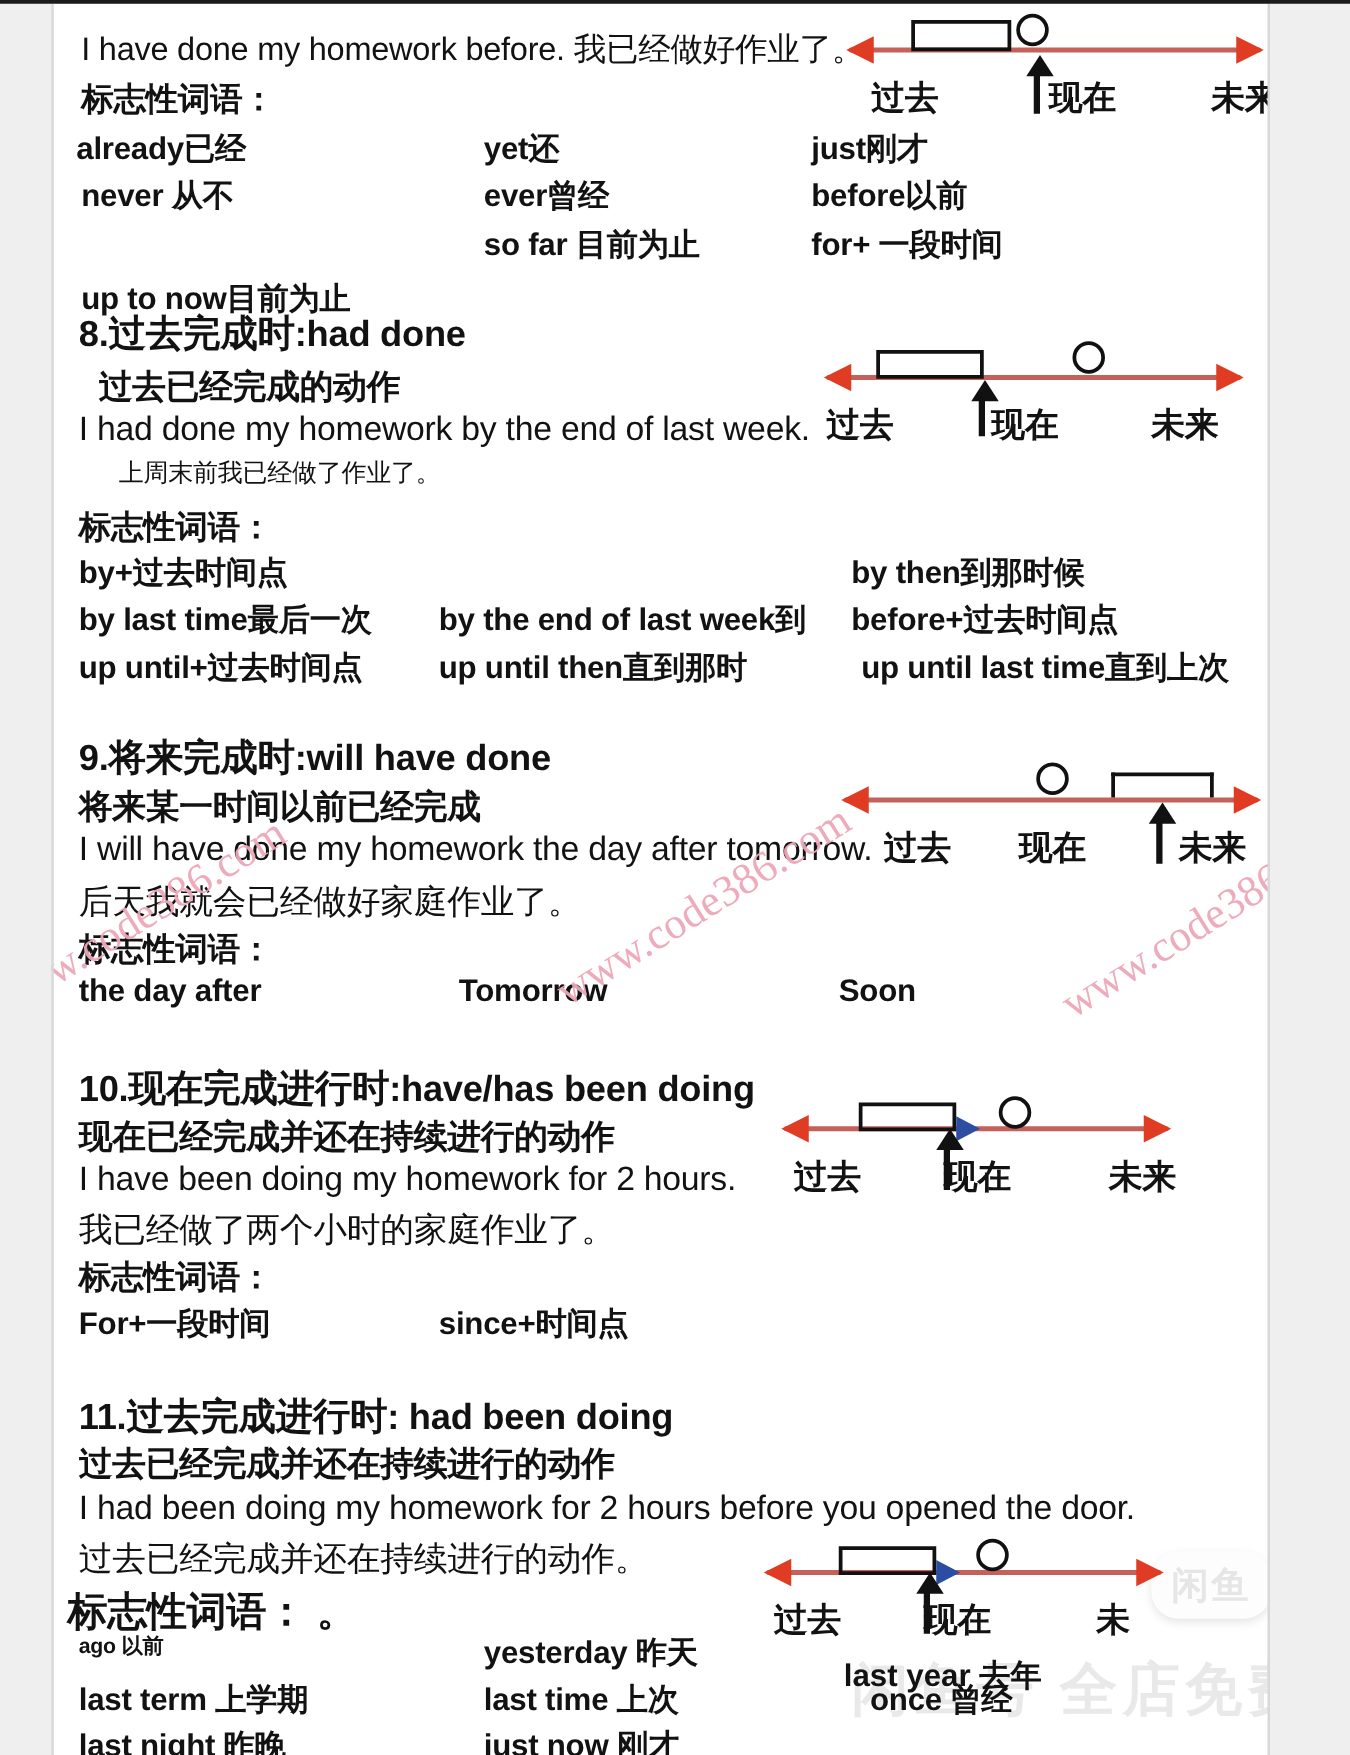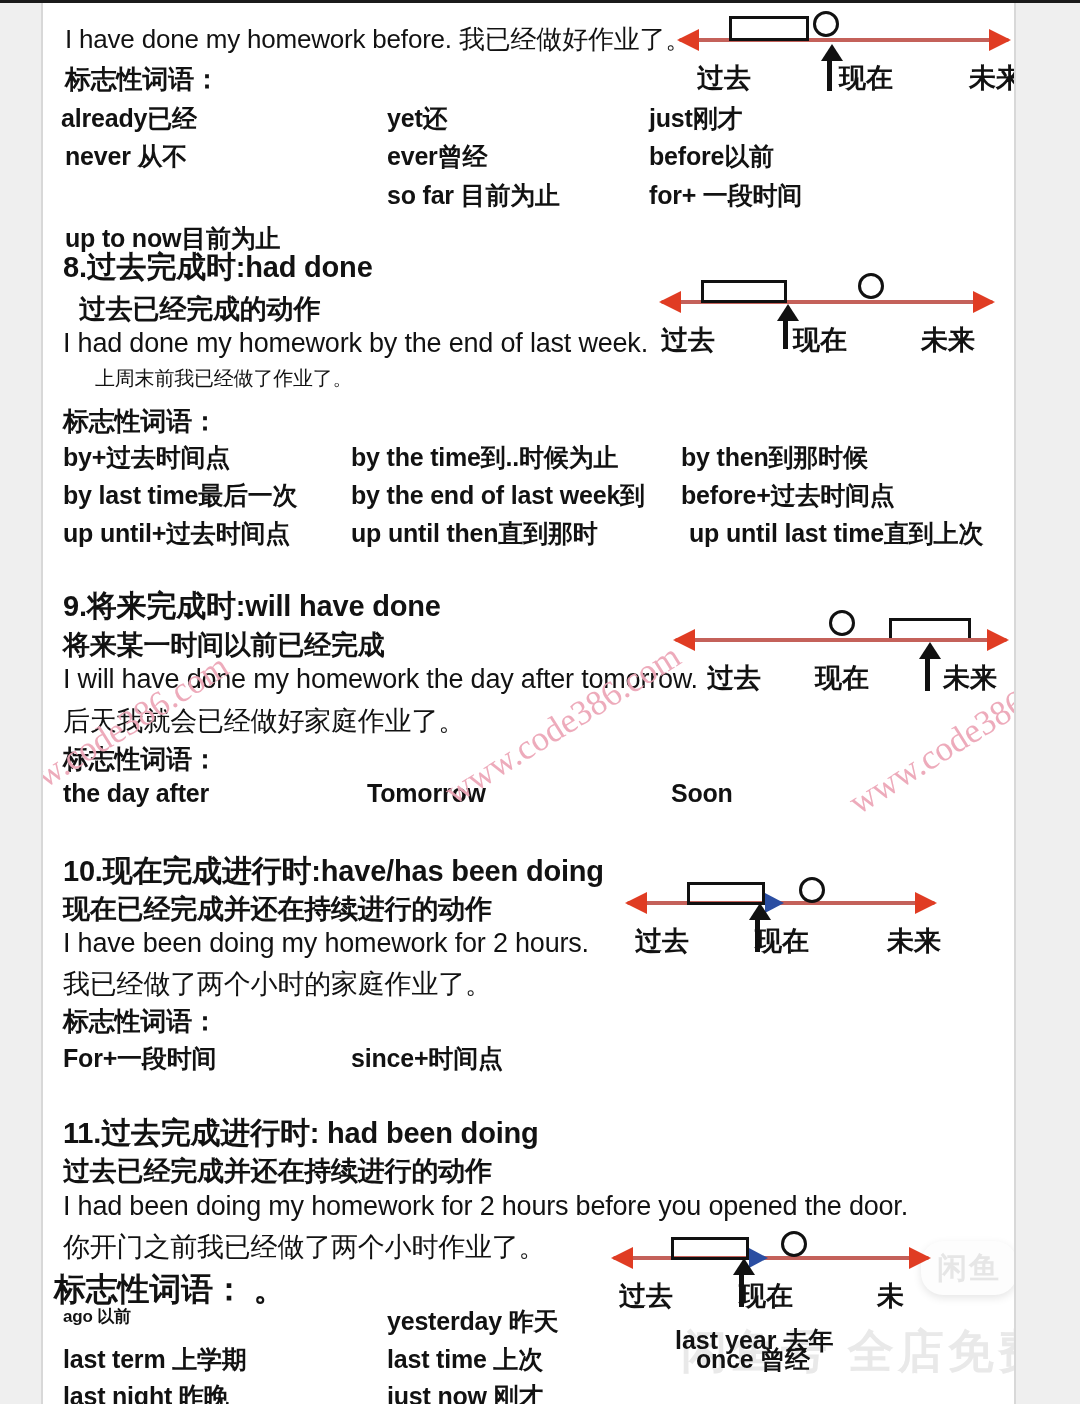--- a/index.html
+++ b/index.html
@@ -101,21 +101,20 @@
 
   <div class="ln h" style="left:22px;top:244px;font-size:29px;">
     <span>8.</span><span style="font-size:30px;">过去完成时</span><span>:</span><span>had done</span>
   </div>
   <div class="ln b" style="left:38px;top:288px;font-size:27px;">过去已经完成的动作</div>
   <div class="ln reg" style="left:22px;top:325px;font-size:27px;">I had done my homework by the end of last week.</div>
   <div class="ln reg" style="left:22px;top:362px;font-size:20px;margin-left:32px;">上周末前我已经做了作业了。</div>
   <div class="ln b" style="left:22px;top:401px;font-size:26px;">标志性词语：</div>
 
   <div class="ln b" style="left:22px;top:438px;font-size:25px;">by+过去时间点</div>
-  <div class="ln b" style="left:310px;top:438px;font-size:25px;">by the time到..时候为止</div>
   <div class="ln b" style="left:640px;top:438px;font-size:25px;">by then到那时候</div>
 
   <div class="ln b" style="left:310px;top:476px;font-size:25px;">by the end of last week到</div>
   <div class="ln b" style="left:22px;top:476px;font-size:25px;">by last time最后一次</div>
   <div class="ln b" style="left:640px;top:476px;font-size:25px;">before+过去时间点</div>
 
   <div class="ln b" style="left:22px;top:514px;font-size:25px;">up until+过去时间点</div>
   <div class="ln b" style="left:310px;top:514px;font-size:25px;">up until then直到那时</div>
   <div class="ln b" style="left:648px;top:514px;font-size:25px;">up until last time直到上次</div>
 
@@ -186,21 +185,21 @@
     <div class="lab" style="left:8px;top:22px;font-size:27px;">过去</div>
     <div class="lab" style="left:128px;top:22px;font-size:27px;">现在</div>
     <div class="lab" style="left:260px;top:22px;font-size:27px;">未来</div>
   </div>
 
   <div class="ln h" style="left:22px;top:1110px;font-size:29px;">
     <span>11.</span><span style="font-size:30px;">过去完成进行时</span><span>: </span><span>had been doing</span>
   </div>
   <div class="ln b" style="left:22px;top:1150px;font-size:27px;">过去已经完成并还在持续进行的动作</div>
   <div class="ln reg" style="left:22px;top:1188px;font-size:27px;">I had been doing my homework for 2 hours before you opened the door.</div>
-  <div class="ln reg" style="left:22px;top:1226px;font-size:27px;">你开门之前我已经做了两个小时作业了。</div>
+  <div class="ln reg" style="left:22px;top:1226px;font-size:27px;">过去已经完成并还在持续进行的动作。</div>
   <div class="ln b" style="left:13px;top:1265px;font-size:32px;">标志性词语： 。</div>
 
   <div class="ln b" style="left:22px;top:1302px;font-size:17px;">ago 以前</div>
   <div class="ln b" style="left:346px;top:1302px;font-size:25px;">yesterday 昨天</div>
 
   <div class="ln b" style="left:22px;top:1340px;font-size:25px;">last term 上学期</div>
   <div class="ln b" style="left:346px;top:1340px;font-size:25px;">last time 上次</div>
   <div class="ln b" style="left:655px;top:1340px;font-size:25px;z-index:32;">once 曾经</div>
 
   <div class="ln b" style="left:22px;top:1377px;font-size:25px;">last night 昨晚</div>

